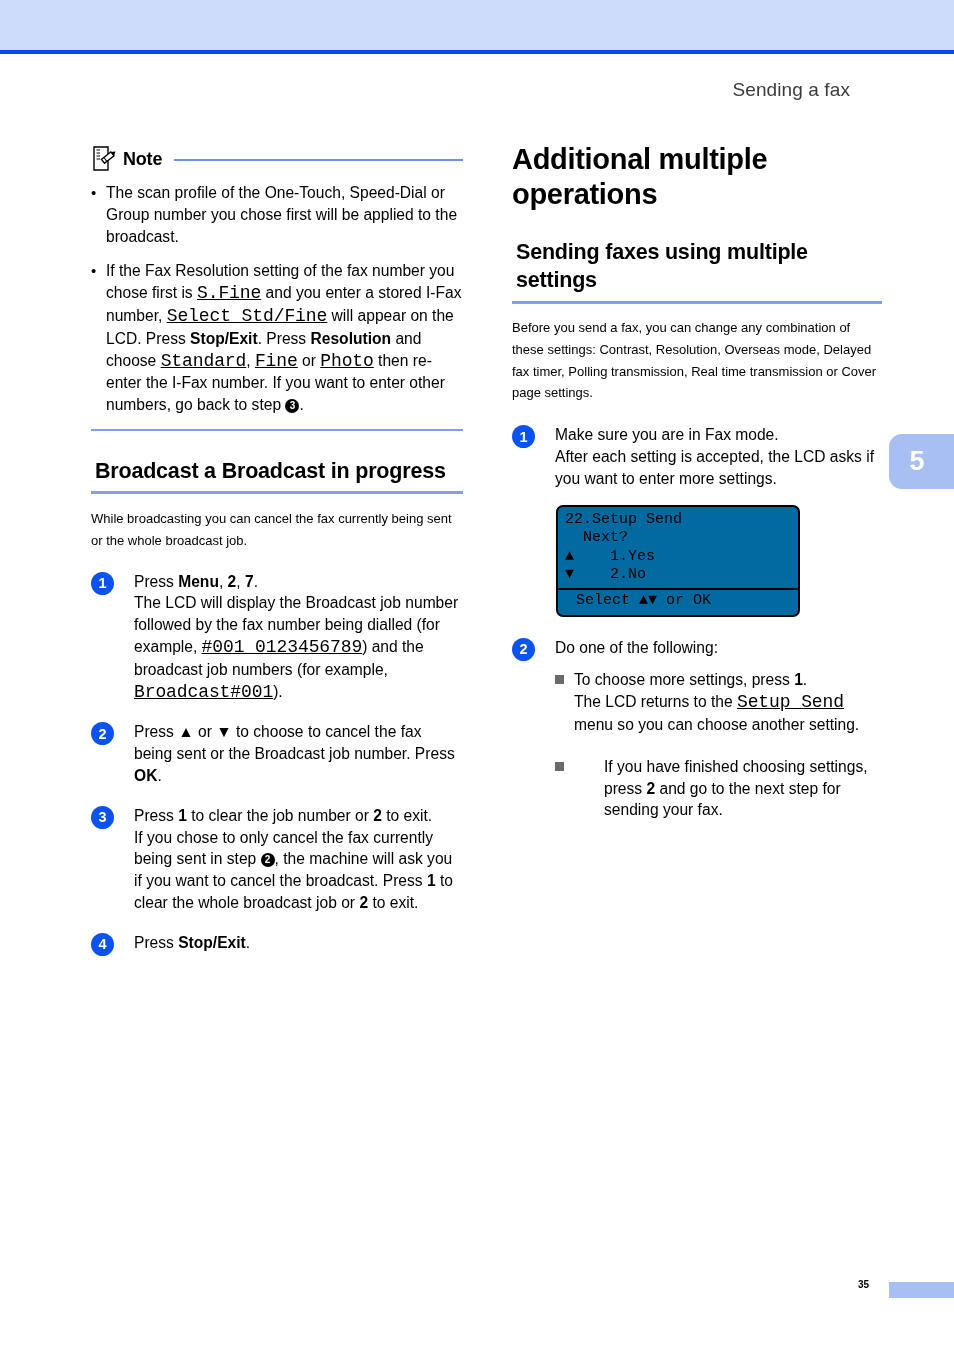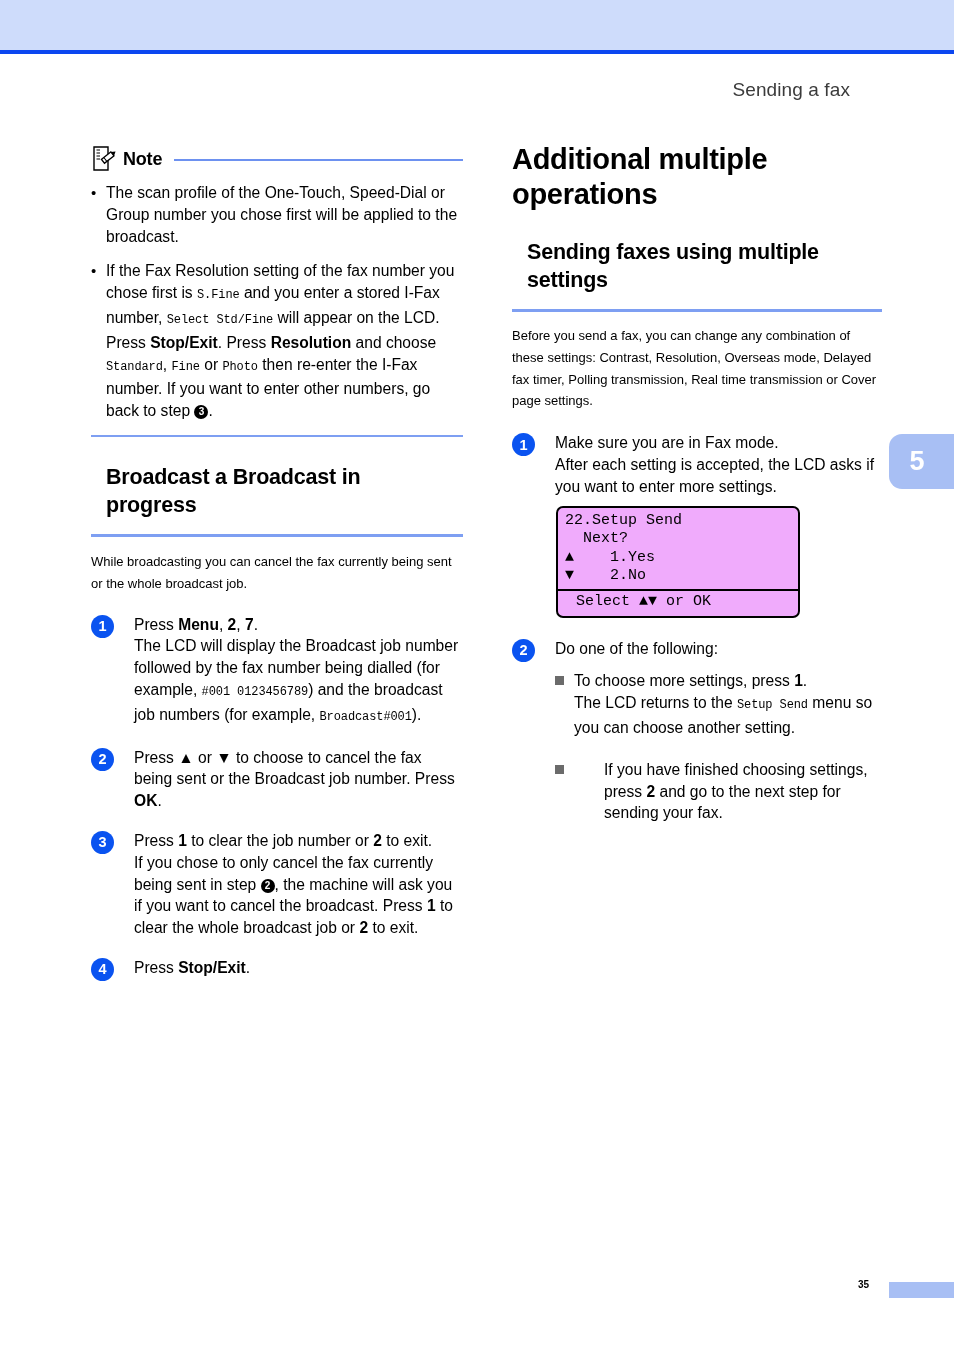--- a/index.html
+++ b/index.html
@@ -142,21 +142,21 @@
     font-size: 29px;
     line-height: 35px;
     font-weight: bold;
     margin: 0 0 26px 0;
     letter-spacing: -0.3px;
   }
   h2.doc-h2 {
     font-size: 21.5px;
     line-height: 28px;
     font-weight: bold;
-    margin: 15px;
+    margin: 4px;
     letter-spacing: -0.2px;
   }
   .h2-rule {
     height: 3px;
     background: #7e9ff2;
     margin-top: 7px;
     margin-bottom: 13px;
   }
   .h2-rule-left {
     height: 3px;
@@ -213,22 +213,23 @@
   }
   .sq-text {
     flex: 1 1 auto;
     font-size: 15.6px;
     line-height: 21.8px;
   }
 
   
   .mono {
     font-family: "Liberation Mono", monospace;
-    font-size: 12px;
+    font-size: 18px;
     letter-spacing: -0.1px;
+    text-decoration: underline;
   }
   .b { font-weight: bold; }
   .stepref {
     display: inline-block;
     width: 14px;
     height: 14px;
     line-height: 14px;
     border-radius: 50%;
     background: #000;
     color: #fff;
@@ -236,26 +237,26 @@
     font-weight: bold;
     text-align: center;
     vertical-align: 1px;
   }
 
   
   .lcd {
     width: 240px;
     border: 2px solid #000;
     border-radius: 7px;
-    margin: 8px 0 20px 44px;
+    margin: 15px 0 20px 44px;
     font-family: "Liberation Mono", monospace;
     font-size: 15px;
     line-height: 18.6px;
     overflow: hidden;
-    background: #f0abfc;
+    background: #0369a1;
   }
   .lcd-main {
     padding: 4px 0 3px 7px;
     border-bottom: 2.5px solid #000;
     white-space: pre;
   }
   .lcd-status {
     padding: 2px 0 4px 18px;
     white-space: pre;
   }

